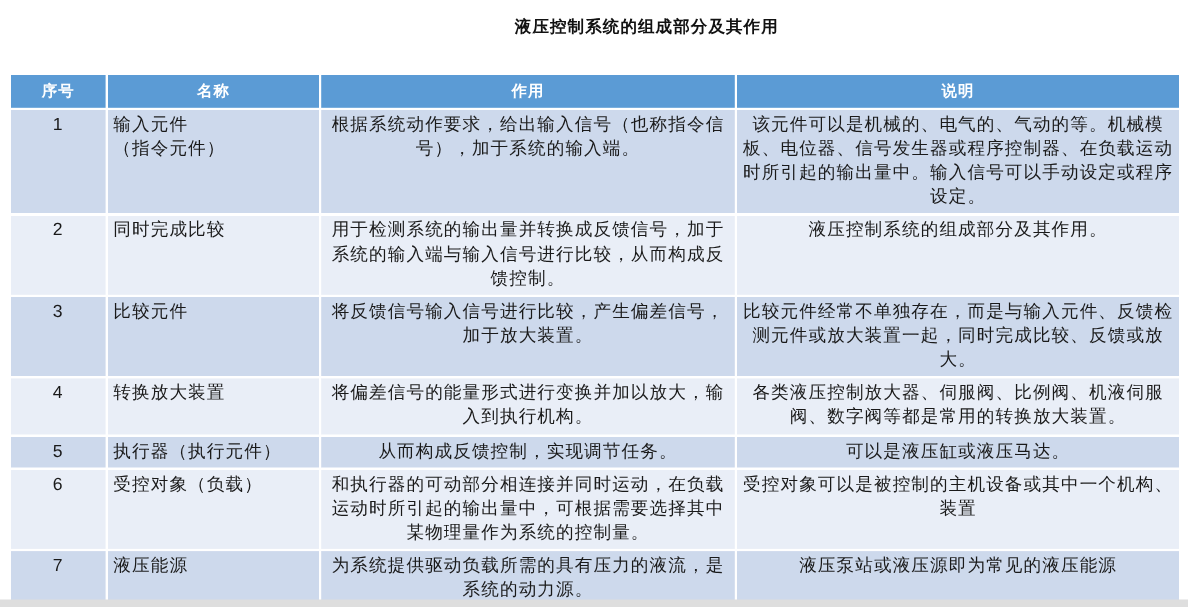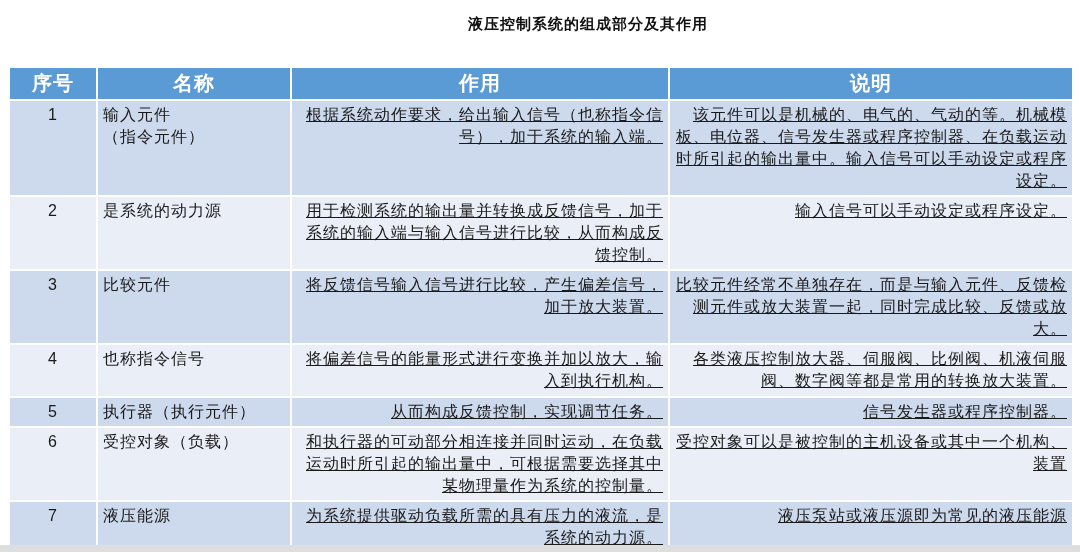--- a/index.html
+++ b/index.html
@@ -36,41 +36,41 @@
     border-collapse: collapse;
   }
   .components th, .components td {
     border: 2px solid #ffffff;
     box-sizing: border-box;
     overflow: hidden;
   }
   .components th {
     background: var(--header-bg, #5B9BD5);
     color: var(--header-text, #ffffff);
-    font-size: 20px;
+    font-size: 14px;
     font-weight: bold;
     letter-spacing: 1px;
     height: 32px;
     padding: 2px 4px;
     text-align: center;
     vertical-align: middle;
   }
   .components td {
     font-size: 16px;
     line-height: 22px;
     letter-spacing: 1px;
     vertical-align: top;
     padding: 3px 5px;
     color: #1a1a1a;
   }
   .components tr.band-a td { background: var(--row-odd-bg, #CDD9EC); }
   .components tr.band-b td { background: var(--row-even-bg, #E9EEF7); }
   td.c-num  { text-align: center; }
   td.c-name { text-align: left; white-space: pre-line; }
-  td.c-role, td.c-note { text-align: right; text-decoration: underline; }
+  td.c-role, td.c-note { text-align: center; }
   tr.r1 { height: 94px; }
   tr.r2 { height: 66px; }
   tr.r3 { height: 69px; }
   tr.r4 { height: 53px; }
   tr.r5 { height: 30px; }
   tr.r6 { height: 68px; }
   tr.r7 { height: 51px; }
   .bottom-strip {
     position: absolute;
     left: 0;
@@ -103,41 +103,41 @@
   <tbody>
     <tr class="band-a r1">
       <td class="c-num">1</td>
       <td class="c-name">输入元件
 （指令元件）</td>
       <td class="c-role">根据系统动作要求，给出输入信号（也称指令信号），加于系统的输入端。</td>
       <td class="c-note">该元件可以是机械的、电气的、气动的等。机械模板、电位器、信号发生器或程序控制器、在负载运动时所引起的输出量中。输入信号可以手动设定或程序设定。</td>
     </tr>
     <tr class="band-b r2">
       <td class="c-num">2</td>
-      <td class="c-name">是系统的动力源</td>
+      <td class="c-name">同时完成比较</td>
       <td class="c-role">用于检测系统的输出量并转换成反馈信号，加于系统的输入端与输入信号进行比较，从而构成反馈控制。</td>
-      <td class="c-note">输入信号可以手动设定或程序设定。</td>
+      <td class="c-note">液压控制系统的组成部分及其作用。</td>
     </tr>
     <tr class="band-a r3">
       <td class="c-num">3</td>
       <td class="c-name">比较元件</td>
       <td class="c-role">将反馈信号输入信号进行比较，产生偏差信号，加于放大装置。</td>
       <td class="c-note">比较元件经常不单独存在，而是与输入元件、反馈检测元件或放大装置一起，同时完成比较、反馈或放大。</td>
     </tr>
     <tr class="band-b r4">
       <td class="c-num">4</td>
-      <td class="c-name">也称指令信号</td>
+      <td class="c-name">转换放大装置</td>
       <td class="c-role">将偏差信号的能量形式进行变换并加以放大，输入到执行机构。</td>
       <td class="c-note">各类液压控制放大器、伺服阀、比例阀、机液伺服阀、数字阀等都是常用的转换放大装置。</td>
     </tr>
     <tr class="band-a r5">
       <td class="c-num">5</td>
       <td class="c-name">执行器（执行元件）</td>
       <td class="c-role">从而构成反馈控制，实现调节任务。</td>
-      <td class="c-note">信号发生器或程序控制器。</td>
+      <td class="c-note">可以是液压缸或液压马达。</td>
     </tr>
     <tr class="band-b r6">
       <td class="c-num">6</td>
       <td class="c-name">受控对象（负载）</td>
       <td class="c-role">和执行器的可动部分相连接并同时运动，在负载运动时所引起的输出量中，可根据需要选择其中某物理量作为系统的控制量。</td>
       <td class="c-note">受控对象可以是被控制的主机设备或其中一个机构、装置</td>
     </tr>
     <tr class="band-a r7">
       <td class="c-num">7</td>
       <td class="c-name">液压能源</td>

